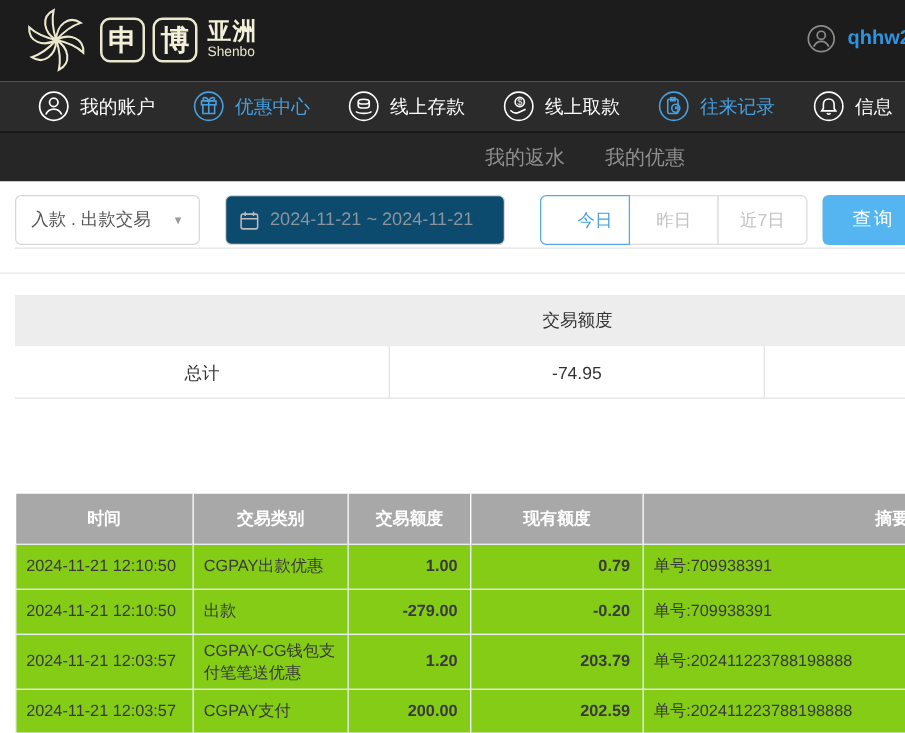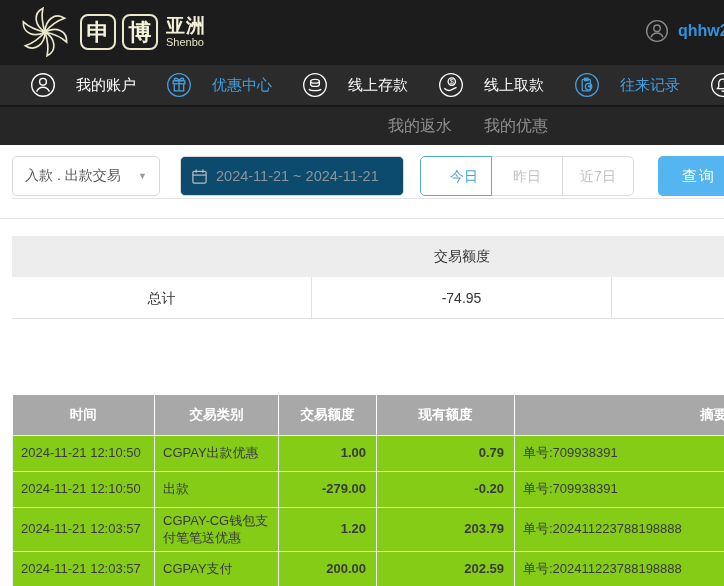--- a/index.html
+++ b/index.html
@@ -15,42 +15,42 @@
     justify-content:center; }
   .brand-right { display:flex; flex-direction:column; line-height:1; margin-left:2px; }
   .brand-region { color:#f3f0da; font-size:19px; font-weight:bold; letter-spacing:1px; }
   .brand-sub { color:#e8e4c8; font-size:11px; margin-top:2px; }
   .user { position:absolute; left:645px; top:19px; display:flex; align-items:center; gap:9px; }
   .username { color:#2f93e0; font-size:16px; font-weight:bold; white-space:nowrap; }
 
   
   .navbar { position:absolute; top:65px; left:0; width:100%; height:42px; background:#2b2b2b;
     border-bottom:2px solid #171717; display:flex; align-items:center; padding-left:30px; gap:30px; }
-  .nav-item { display:flex; align-items:center; gap:20px; color:#fdfdfd; font-size:15px;
+  .nav-item { display:flex; align-items:center; gap:8px; color:#fdfdfd; font-size:15px;
     white-space:nowrap; cursor:pointer; flex:0 0 auto; }
   .nav-item.active { color:#459fe0; }
   .nav-item svg { display:block; }
 
   
   .subnav { position:absolute; top:107px; left:0; width:100%; height:38px; background:#262626;
     display:flex; align-items:center; gap:32px; padding-left:388px; }
   .subnav-link { color:#8f8f8f; font-size:16px; white-space:nowrap; cursor:pointer; }
 
   
   .select-box { position:absolute; top:156px; left:12px; width:148px; height:40px;
     border:1px solid #d8d8d8; border-radius:5px; display:flex; align-items:center;
     justify-content:space-between; padding:0 12px; color:#555; font-size:14px; background:#fff; }
   .caret { color:#9a9a9a; font-size:9px; }
   .date-box { position:absolute; top:156px; left:180px; width:224px; height:40px;
     border:1px solid #d8d8d8; border-radius:5px; display:flex; align-items:center; gap:8px;
     padding:0 10px; color:#8d949b; font-size:14.5px; background:#0c4a6e; white-space:nowrap; }
   .btn-group { position:absolute; top:156px; left:420px; display:flex; }
   .btn-quick { width:72px; height:40px; line-height:38px; text-align:center; font-size:14px;
     color:#c2c2c2; background:#fff; border:1px solid #dcdcdc; margin-left:-1px; cursor:pointer; }
-  .btn-quick:first-child { margin-left:0; border-radius:5px 0 0 5px;padding-left:16px; }
+  .btn-quick:first-child { margin-left:12px; border-radius:5px 0 0 5px;padding-left:16px; }
   .btn-quick:last-child { border-radius:0 5px 5px 0; }
   .btn-quick.active { color:#459fe0; border-color:#55a9e8; position:relative; z-index:2; }
   .btn-search { position:absolute; top:156px; left:658px; width:82px; height:40px;
     background:#55b5f0; color:#fff; font-size:15px; text-align:center; line-height:40px;
     border-radius:5px; cursor:pointer; letter-spacing:2px; }
 
   .divider1 { position:absolute; top:198px; left:12px; width:712px; border-top:1px solid #e4e4e4; }
   .divider2 { position:absolute; top:218px; left:0; width:724px; border-top:1px solid #e7e7e7; }
 
   

